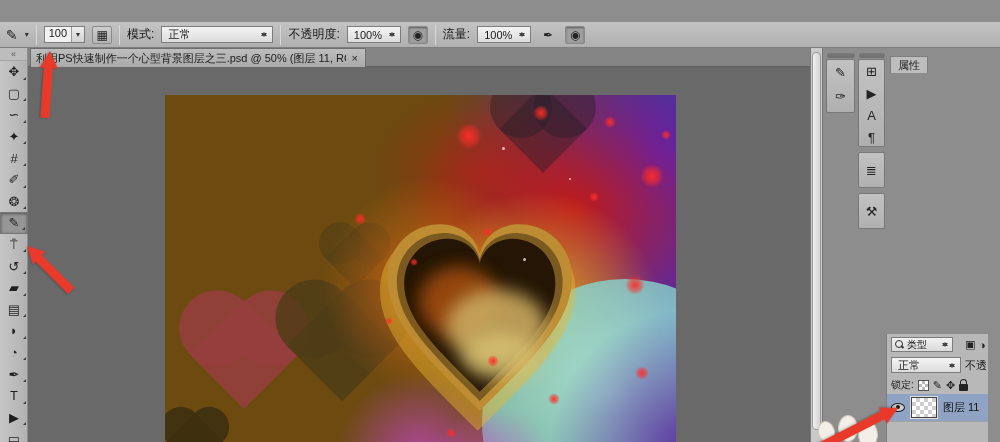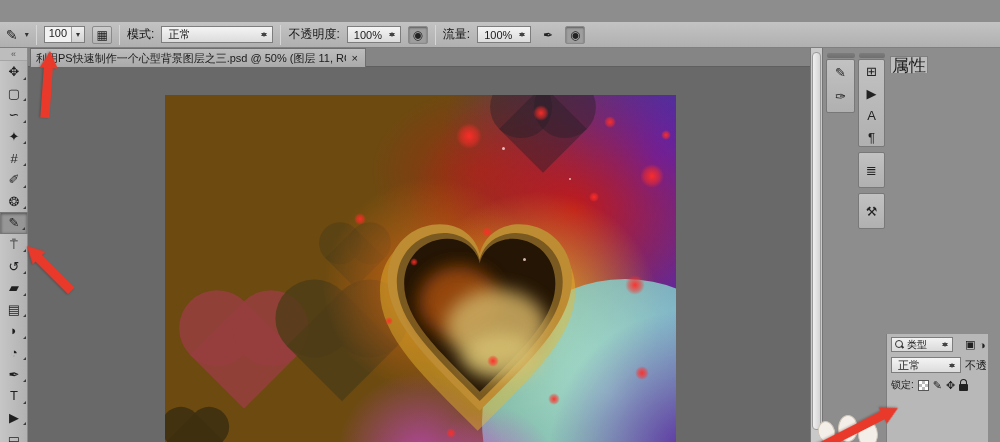--- a/index.html
+++ b/index.html
@@ -88,21 +88,21 @@
 
   
   .dockarea { position:absolute; left:822px; top:48px; width:178px; height:394px; background:#8d8d8d; border-left:1px solid #747474; }
   .dockgrip { position:absolute; height:5px; background:linear-gradient(#7c7c7c,#6f6f6f); border-radius:2px; }
   .dockbox { position:absolute; background:linear-gradient(#c2c2c2,#b0b0b0); border:1px solid #787878; border-radius:2px; }
   .dockicon { height:24px; display:flex; align-items:center; justify-content:center; font-size:13px; color:#222; }
 
   
   .propstrip { position:absolute; left:886px; top:55px; width:114px; height:18px; background:#8d8d8d; }
   .proptab { position:absolute; left:4px; top:1px; width:38px; height:17px; background:#bdbdbd;
-    border:1px solid #7e7e7e; border-bottom:none; font-size:17px; display:flex; align-items:center; justify-content:center; }
+    border:1px solid #7e7e7e; border-bottom:none; font-size:11px; display:flex; align-items:center; justify-content:center; }
   .propbody { position:absolute; left:886px; top:73px; width:114px; height:31px; background:#bdbdbd;
     border:1px solid #7e7e7e; border-top:none; font-size:12px; padding:7px 0 0 9px; }
 
   
   .lpstrip { position:absolute; left:886px; top:303px; width:114px; height:18px; background:#8d8d8d; display:flex; gap:2px; padding:1px 0 0 3px; }
   .lptab { height:17px; padding:0 6px; font-size:11px; display:flex; align-items:center;
     background:#9d9d9d; border:1px solid #7e7e7e; border-bottom:none; color:#2a2a2a; }
   .lptab.selected { background:#b8b8b8; color:#111; }
   .lpbody { position:absolute; left:886px; top:334px; width:102px; height:121px; background:#b8b8b8; border-left:1px solid #7e7e7e; }
   .lprow { display:flex; align-items:center; gap:4px; padding:3px 2px 2px 4px; }
@@ -344,20 +344,25 @@
       </span>
       <span style="font-size:11px;white-space:nowrap;overflow:hidden;width:24px">不透明度:</span>
     </div>
     <div class="lprow lockrow">
       <span>锁定:</span>
       <span class="checker10"></span>
       <span class="smicon">✎</span>
       <span class="smicon">✥</span>
       <span class="padlock"></span>
     </div>
+    <div class="layerrow selected">
+      <span class="eye"></span>
+      <span class="thumb"></span>
+      <span class="lname">图层 11</span>
+    </div>
   </div>
 
   <span class="oval" style="left:818px;top:421px;width:17px;height:22px;transform:rotate(-14deg)"></span>
   <span class="oval" style="left:838px;top:415px;width:20px;height:27px"></span>
   <span class="oval" style="left:858px;top:421px;width:20px;height:27px"></span>
 
   <div class="note-arrow" style="left:50px;top:42px;transform:rotate(94deg)">
     <span class="head"></span>
       <span class="shaft" style="width:50px"></span>
   </div>

